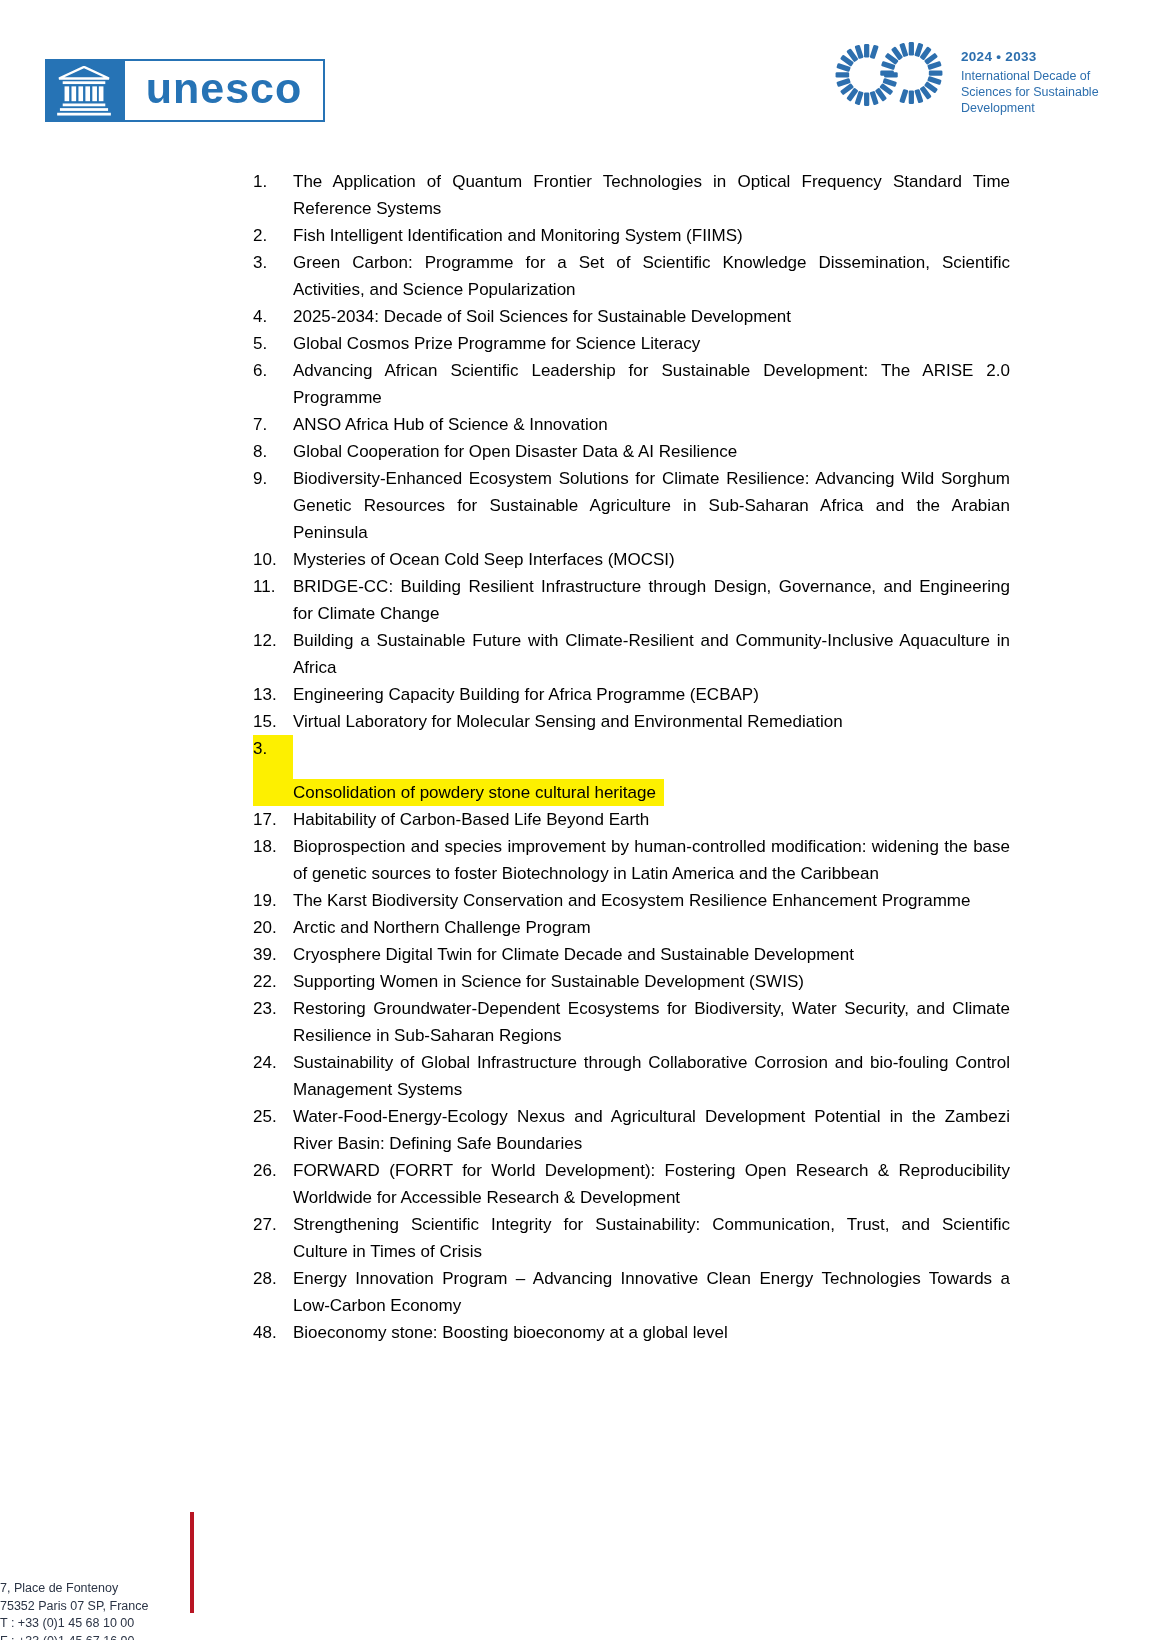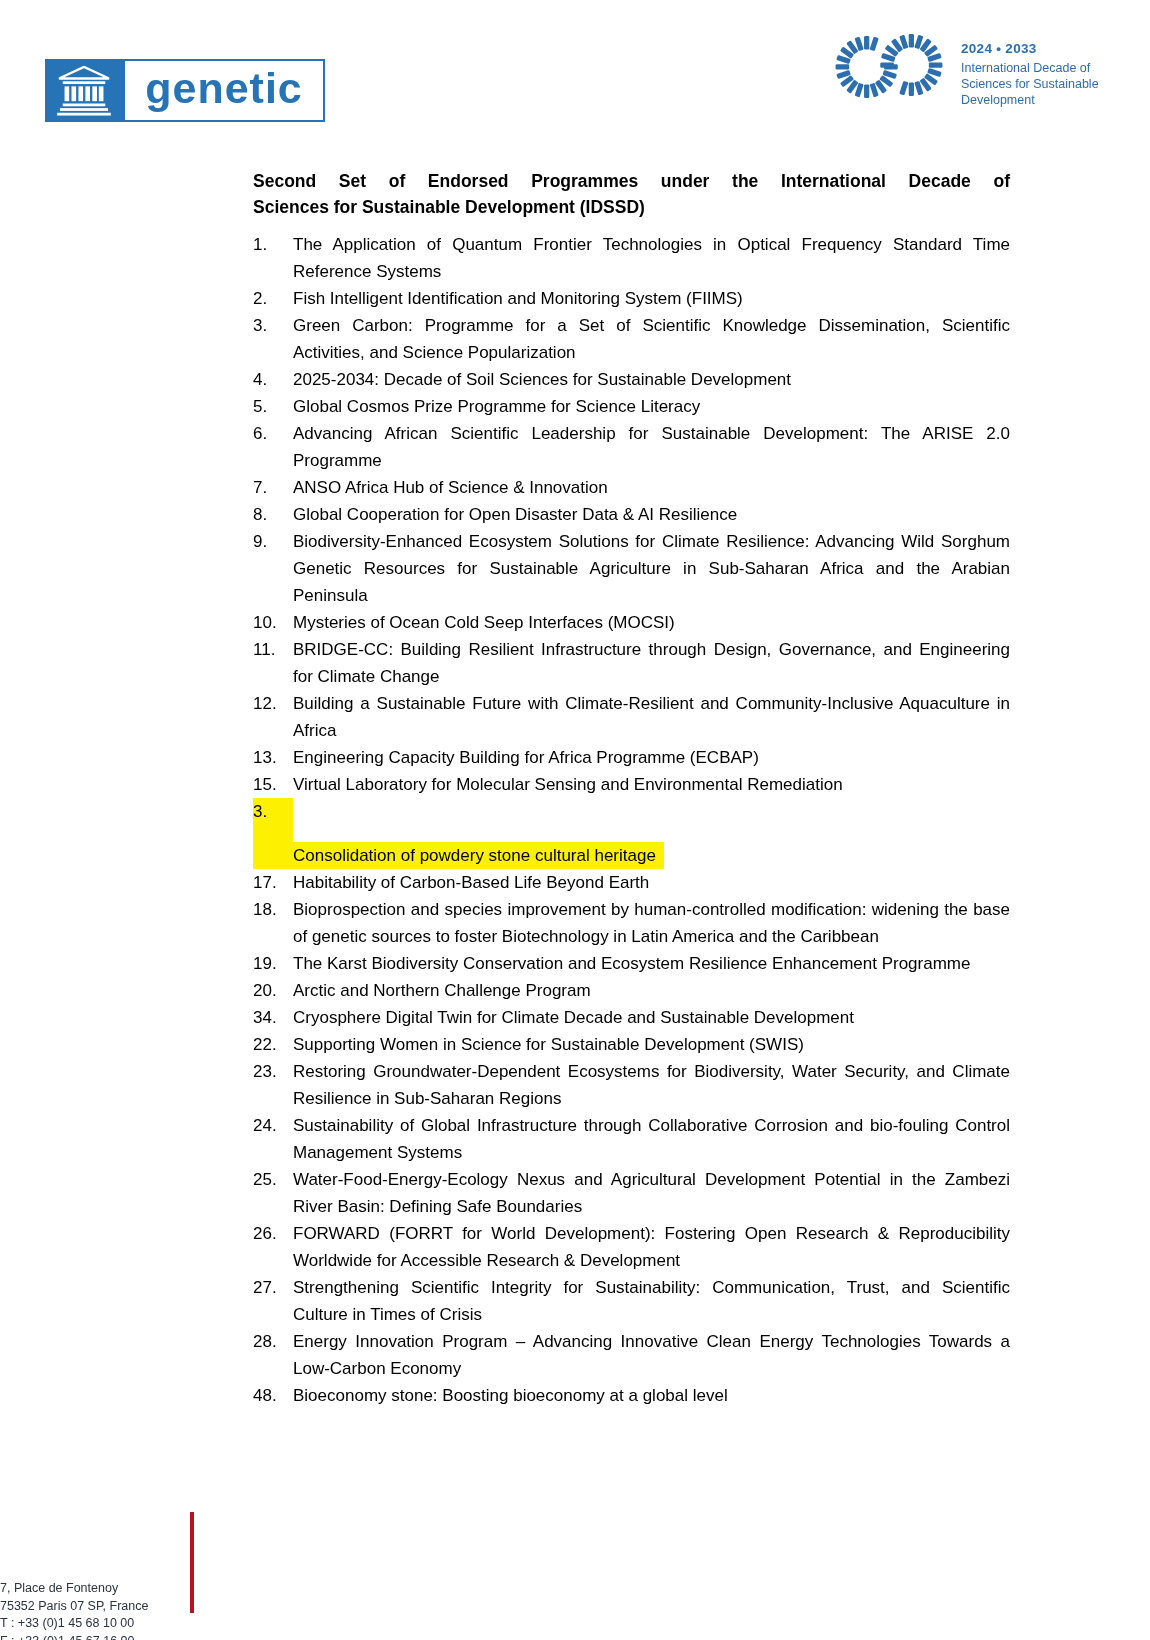--- a/index.html
+++ b/index.html
@@ -17,21 +17,21 @@
     font-family:"Liberation Sans", sans-serif;color:var(--ink);
     overflow:hidden;
   }
   
   .unesco-logo{position:absolute;left:45px;top:59px;display:flex;height:63px;}
   .emblem{width:78px;height:63px;background:var(--blue);display:flex;align-items:center;justify-content:center;}
   .wordmark-box{width:202px;height:63px;border:2px solid var(--blue);background:#fff;
     display:flex;align-items:center;justify-content:center;}
   .wordmark{color:var(--blue);font-weight:bold;font-size:43px;line-height:1;letter-spacing:1px;padding-bottom:5px;}
   
-  .idssd-logo{position:absolute;left:830px;top:32px;display:flex;align-items:flex-start;gap:13px;}
+  .idssd-logo{position:absolute;left:830px;top:40px;display:flex;align-items:flex-start;gap:13px;}
   .idssd-text{color:var(--idssd-blue);font-size:12.5px;line-height:16px;padding-top:9px;}
   .idssd-years{font-weight:bold;font-size:13.5px;margin-bottom:3px;letter-spacing:0.3px;}
   
   main{position:absolute;left:253px;top:168px;width:757px;}
   .title{margin:0 0 11px 0;font-size:17.5px;font-weight:bold;line-height:26px;}
   .title-line1{text-align:justify;text-align-last:justify;}
   .title-line2{text-align:left;}
   .list{font-size:17px;line-height:27px;}
   .item{display:flex;}
   .num{flex:0 0 40px;width:40px;}
@@ -59,21 +59,21 @@
         <rect x="24" y="22" width="5" height="16" fill="#ffffff"></rect>
         <rect x="31.5" y="22" width="5" height="16" fill="#ffffff"></rect>
         <rect x="39" y="22" width="5" height="16" fill="#ffffff"></rect>
         <rect x="46" y="22" width="5" height="16" fill="#ffffff"></rect>
         <rect x="7" y="40.5" width="46" height="3" fill="#ffffff"></rect>
         <rect x="4" y="45.5" width="52" height="3" fill="#ffffff"></rect>
         <rect x="1" y="50.5" width="58" height="3" fill="#ffffff"></rect>
       </svg>
     </div>
     <div class="wordmark-box">
-      <span class="wordmark">genetic</span>
+      <span class="wordmark">unesco</span>
     </div>
   </div>
 
   <div class="idssd-logo">
     <svg width="118" height="68" viewBox="0 0 112 70" aria-hidden="true">
       <defs>
           <rect id="ray" x="-2.7" y="-32" width="5.4" height="14" rx="1.3"></rect>
         </defs>
       <g fill="#2d6fae">
         <g transform="translate(33,36)">
@@ -118,24 +118,20 @@
     </svg>
     <div class="idssd-text">
       <div class="idssd-years">2024 • 2033</div>
       <div>International Decade of</div>
       <div>Sciences for Sustainable</div>
       <div>Development</div>
     </div>
   </div>
 
   <main>
-    <h1 class="title">
-      <div class="title-line1">Second Set of Endorsed Programmes under the International Decade of</div>
-      <div class="title-line2">Sciences for Sustainable Development (IDSSD)</div>
-    </h1>
 
     <div class="list">
       <div class="item">
           <span class="num">1.</span>
           <span class="txt">The Application of Quantum Frontier Technologies in Optical Frequency Standard Time Reference Systems</span>
         </div>
       <div class="item">
           <span class="num">2.</span>
           <span class="txt">Fish Intelligent Identification and Monitoring System (FIIMS)</span>
         </div>
@@ -201,21 +197,21 @@
         </div>
       <div class="item">
           <span class="num">19.</span>
           <span class="txt">The Karst Biodiversity Conservation and Ecosystem Resilience Enhancement Programme</span>
         </div>
       <div class="item">
           <span class="num">20.</span>
           <span class="txt">Arctic and Northern Challenge Program</span>
         </div>
       <div class="item">
-          <span class="num">34.</span>
+          <span class="num">39.</span>
           <span class="txt">Cryosphere Digital Twin for Climate Decade and Sustainable Development</span>
         </div>
       <div class="item">
           <span class="num">22.</span>
           <span class="txt">Supporting Women in Science for Sustainable Development (SWIS)</span>
         </div>
       <div class="item">
           <span class="num">23.</span>
           <span class="txt">Restoring Groundwater-Dependent Ecosystems for Biodiversity, Water Security, and Climate Resilience in Sub-Saharan Regions</span>
         </div>

